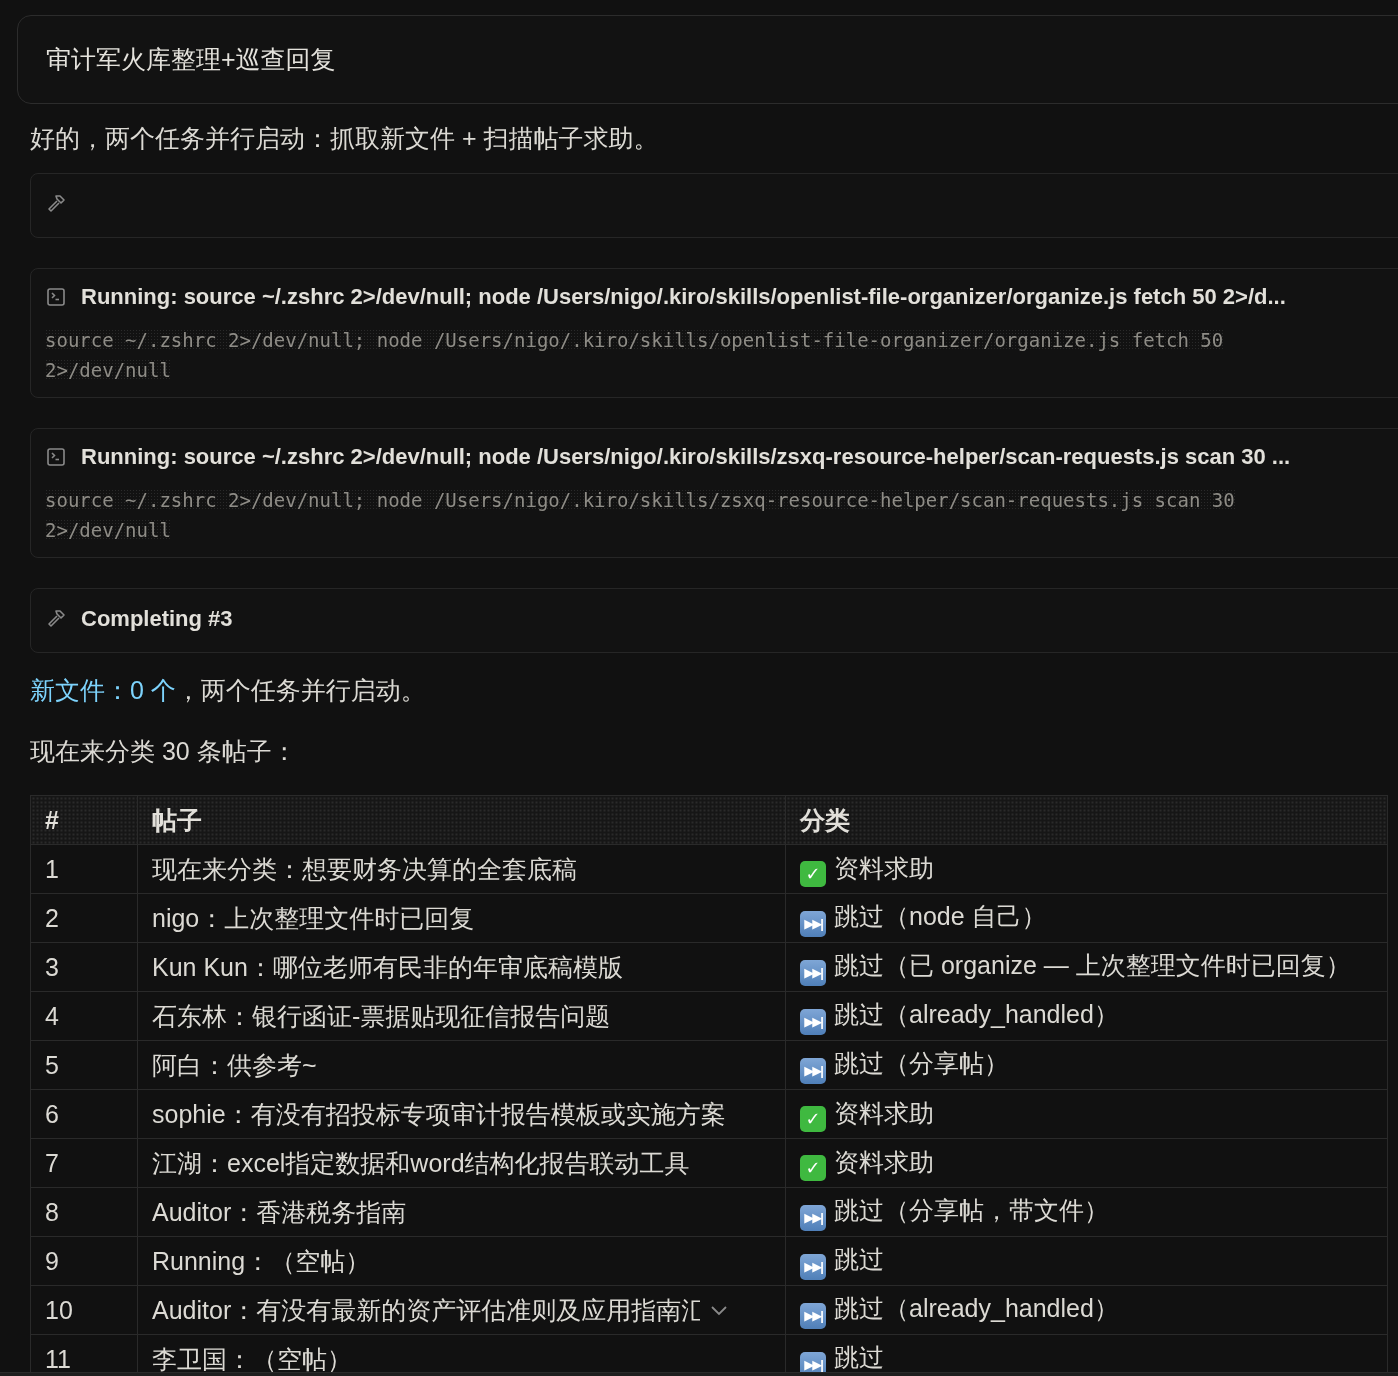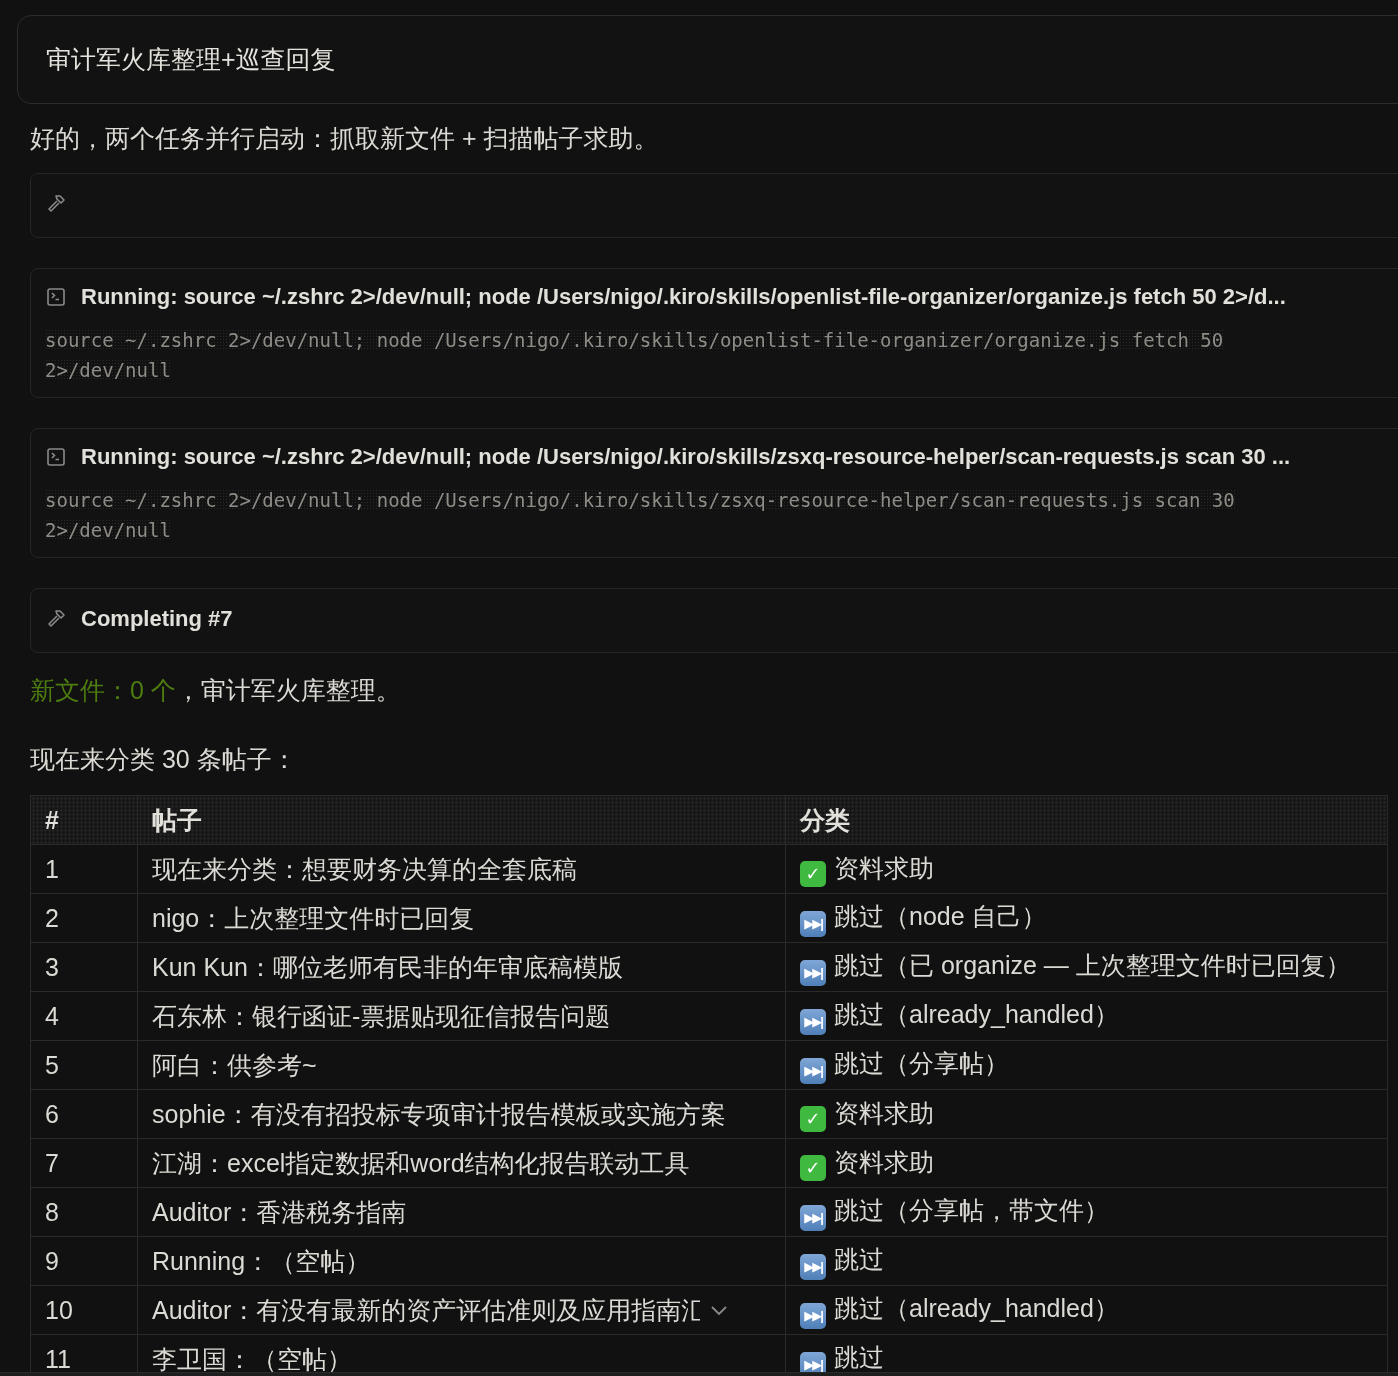--- a/index.html
+++ b/index.html
@@ -16,21 +16,21 @@
     border: 1px solid #2c2c2c; border-radius: 14px;
     background: #121212;
     padding: 0 28px; display: flex; align-items: center;
     font-size: 25px; color: #e4e2dc;
   }
 
   .para {
     position: absolute; left: 30px; font-size: 25px; color: #dcdad4;
     white-space: nowrap;
   }
-  .para .red { color: #4d7c0f; }
+  .para .red { color: #7dd3fc; }
 
   .card {
     position: absolute; left: 30px; width: 1400px;
     border: 1px solid #262626; border-radius: 8px;
     background: #121212;
   }
   .card-head {
     display: flex; align-items: center; height: 60px; padding-left: 14px;
     font-weight: bold; font-size: 22px; color: #e2e0da; white-space: nowrap;
   }
@@ -138,27 +138,27 @@
   </div>
 
   <div class="card" style="top:588px; height:65px;">
     <div class="card-head">
       <span class="ico">
         <svg width="22" height="22" viewBox="0 0 22 22" fill="none" stroke="#8a8a8a" stroke-width="1.6" stroke-linejoin="round">
           <path d="M11 3 L15 3 L19 7 L16 10 L12 6 Z"></path>
           <path d="M12 8 L4 16 L6 18 L14 10"></path>
         </svg>
       </span>
-      <span>Completing #7</span>
-    </div>
-  </div>
-
-  <div class="para" style="top:674px;"><span class="red">新文件：0 个</span><span>，审计军火库整理。</span></div>
-
-  <div class="para" style="top:735px;margin-top:8px;">现在来分类 30 条帖子：</div>
+      <span>Completing #3</span>
+    </div>
+  </div>
+
+  <div class="para" style="top:674px;"><span class="red">新文件：0 个</span><span>，两个任务并行启动。</span></div>
+
+  <div class="para" style="top:735px;">现在来分类 30 条帖子：</div>
 
   <table class="posts">
     <thead>
       <tr>
         <th class="col-num">#</th>
         <th class="col-post">帖子</th>
         <th>分类</th>
       </tr>
     </thead>
     <tbody>

